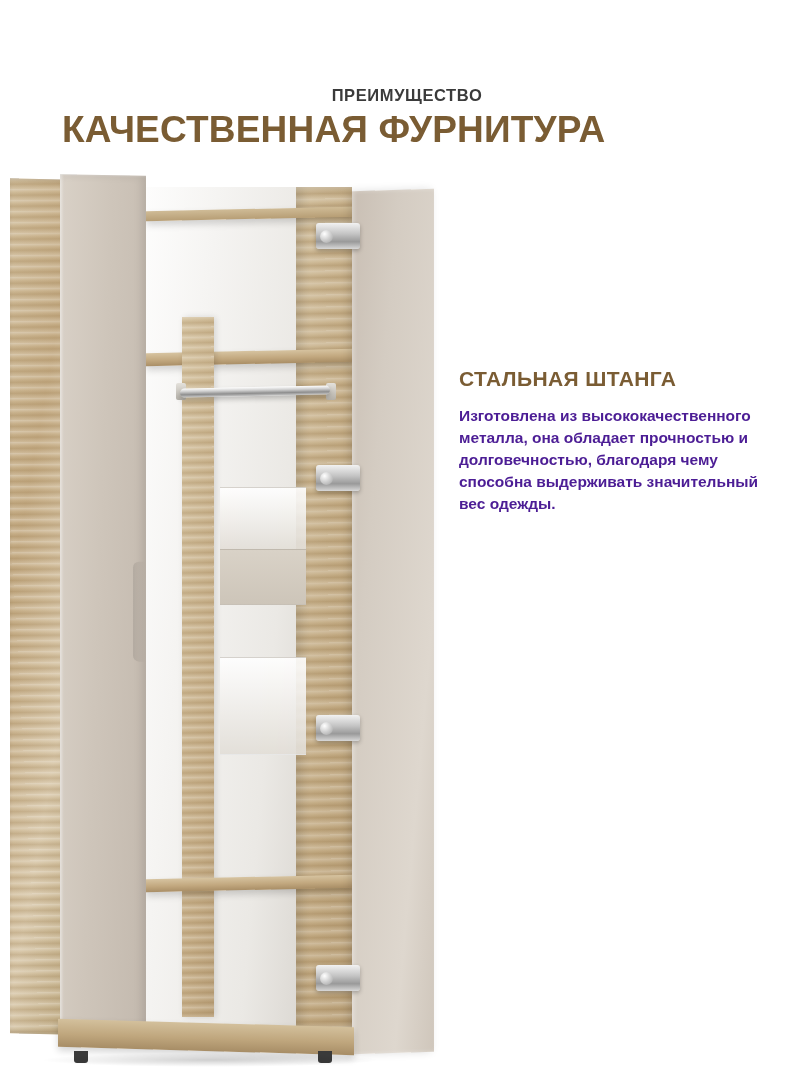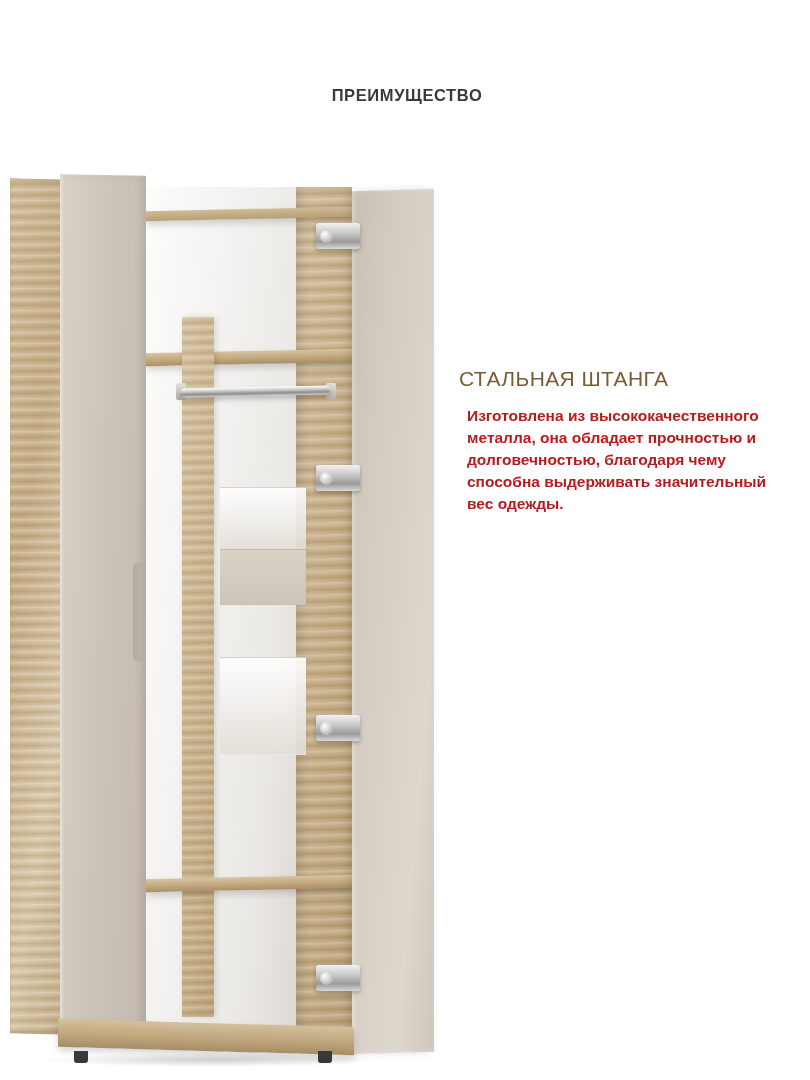--- a/index.html
+++ b/index.html
@@ -43,31 +43,31 @@
 
   
   .callout {
     position: absolute;
     left: 459px;
     top: 367px;
     width: 320px;
   }
   .callout-title {
     font-size: 21px;
-    font-weight: normal;
+    font-weight: bold;
     color: #7a5c33;
     letter-spacing: 0.4px;
     margin: 0 0 14px 0;
   }
   .callout-body {
     font-size: 15.5px;
     font-weight: bold;
     line-height: 1.42;
-    color: #b91c1c;
-    margin: 8px;
+    color: #4c1d95;
+    margin: 0;
   }
 
   
   .photo {
     position: absolute;
     left: 0px;
     top: 165px;
     width: 460px;
     height: 900px;
   }
@@ -281,20 +281,21 @@
     width: 340px;
     height: 14px;
     background: radial-gradient(ellipse at center, rgba(0,0,0,0.18), rgba(0,0,0,0) 70%);
   }
 </style>
 </head>
 <body>
 
 <div class="header">
   <p class="eyebrow">ПРЕИМУЩЕСТВО</p>
+  <h1 class="headline">КАЧЕСТВЕННАЯ ФУРНИТУРА</h1>
 </div>
 
 <div class="photo">
 
   <div class="side-panel"></div>
 
   <div class="door-left">
     <div class="notch"></div>
   </div>
 

